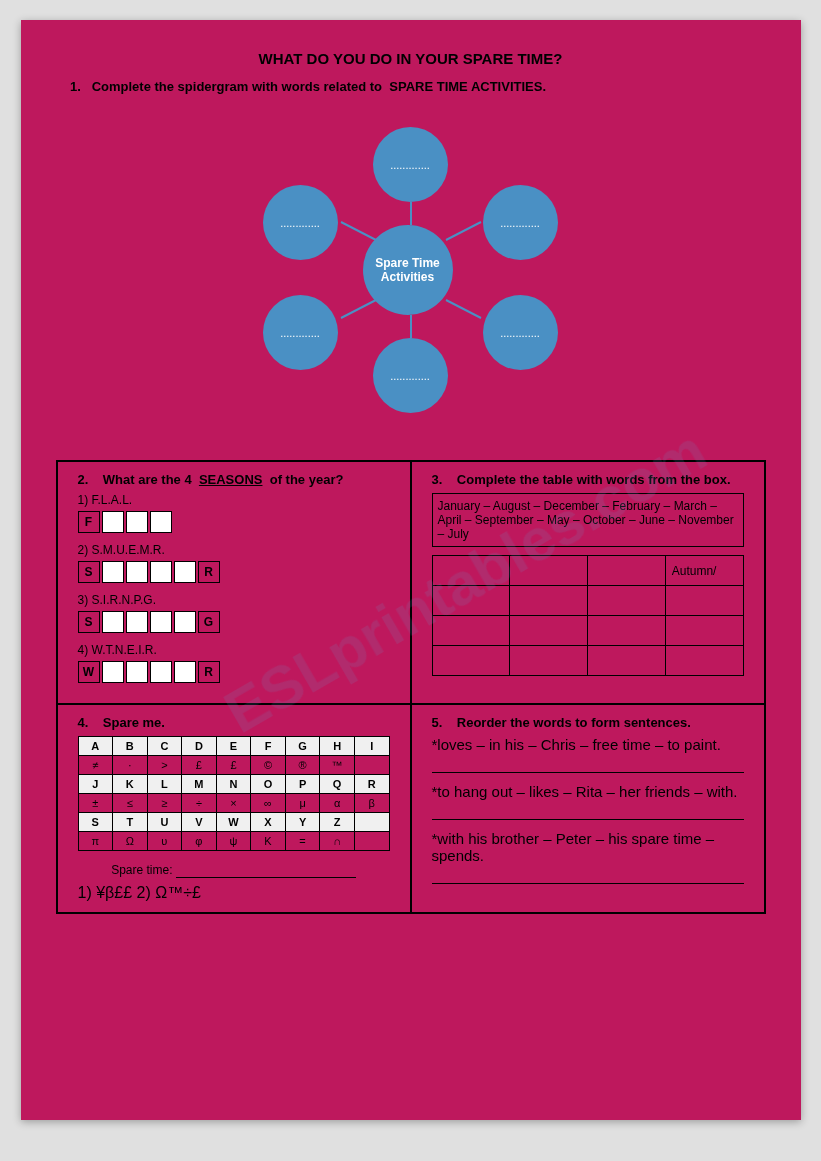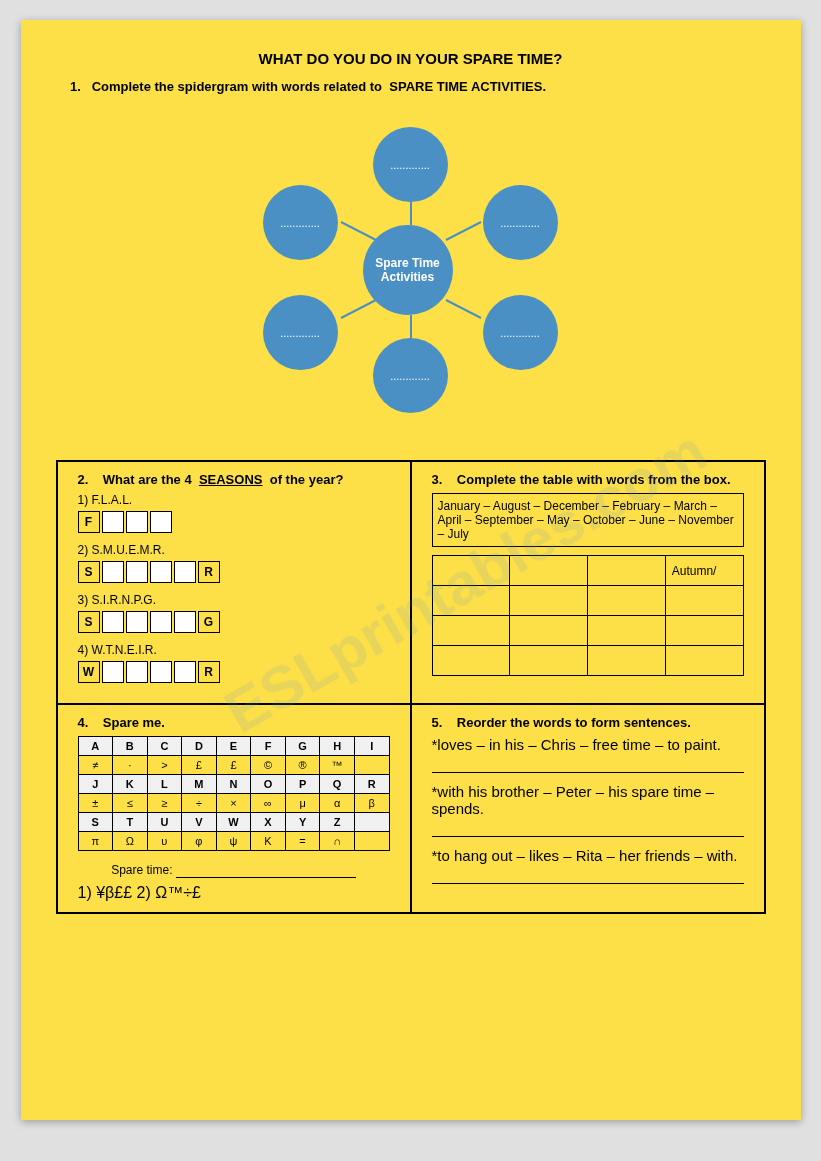--- a/index.html
+++ b/index.html
@@ -6,21 +6,21 @@
     body {
       background: #e0e0e0;
       font-family: Arial, sans-serif;
       font-size: 13px;
       display: flex;
       justify-content: center;
       align-items: flex-start;
       padding: 20px;
     }
     .page {
-      background: #fde047;
+      background: #be185d;
       width: 780px;
       min-height: 1100px;
       padding: 30px 35px;
       box-shadow: 0 2px 8px rgba(0,0,0,0.3);
     }
     .page-title {
       text-align: center;
       font-weight: bold;
       font-size: 15px;
       margin-bottom: 12px;
@@ -439,27 +439,27 @@
         &nbsp;&nbsp;
         <strong>Reorder the words to form sentences.</strong>
       </div>
 
       <div class="reorder-item">
         <div>*loves – in his – Chris – free time – to paint.</div>
         <div class="answer-line"></div>
       </div>
 
       <div class="reorder-item">
+        <div>*to hang out – likes – Rita – her friends – with.</div>
+        <div class="answer-line"></div>
+      </div>
+
+      <div class="reorder-item">
         <div>*with his brother – Peter – his spare time – spends.</div>
         <div class="answer-line"></div>
       </div>
-
-      <div class="reorder-item">
-        <div>*to hang out – likes – Rita – her friends – with.</div>
-        <div class="answer-line"></div>
-      </div>
     </div>
 
   </div>
 
 </div>
 
 <div class="watermark">ESLprintables.com</div>
 
 </body></html>

